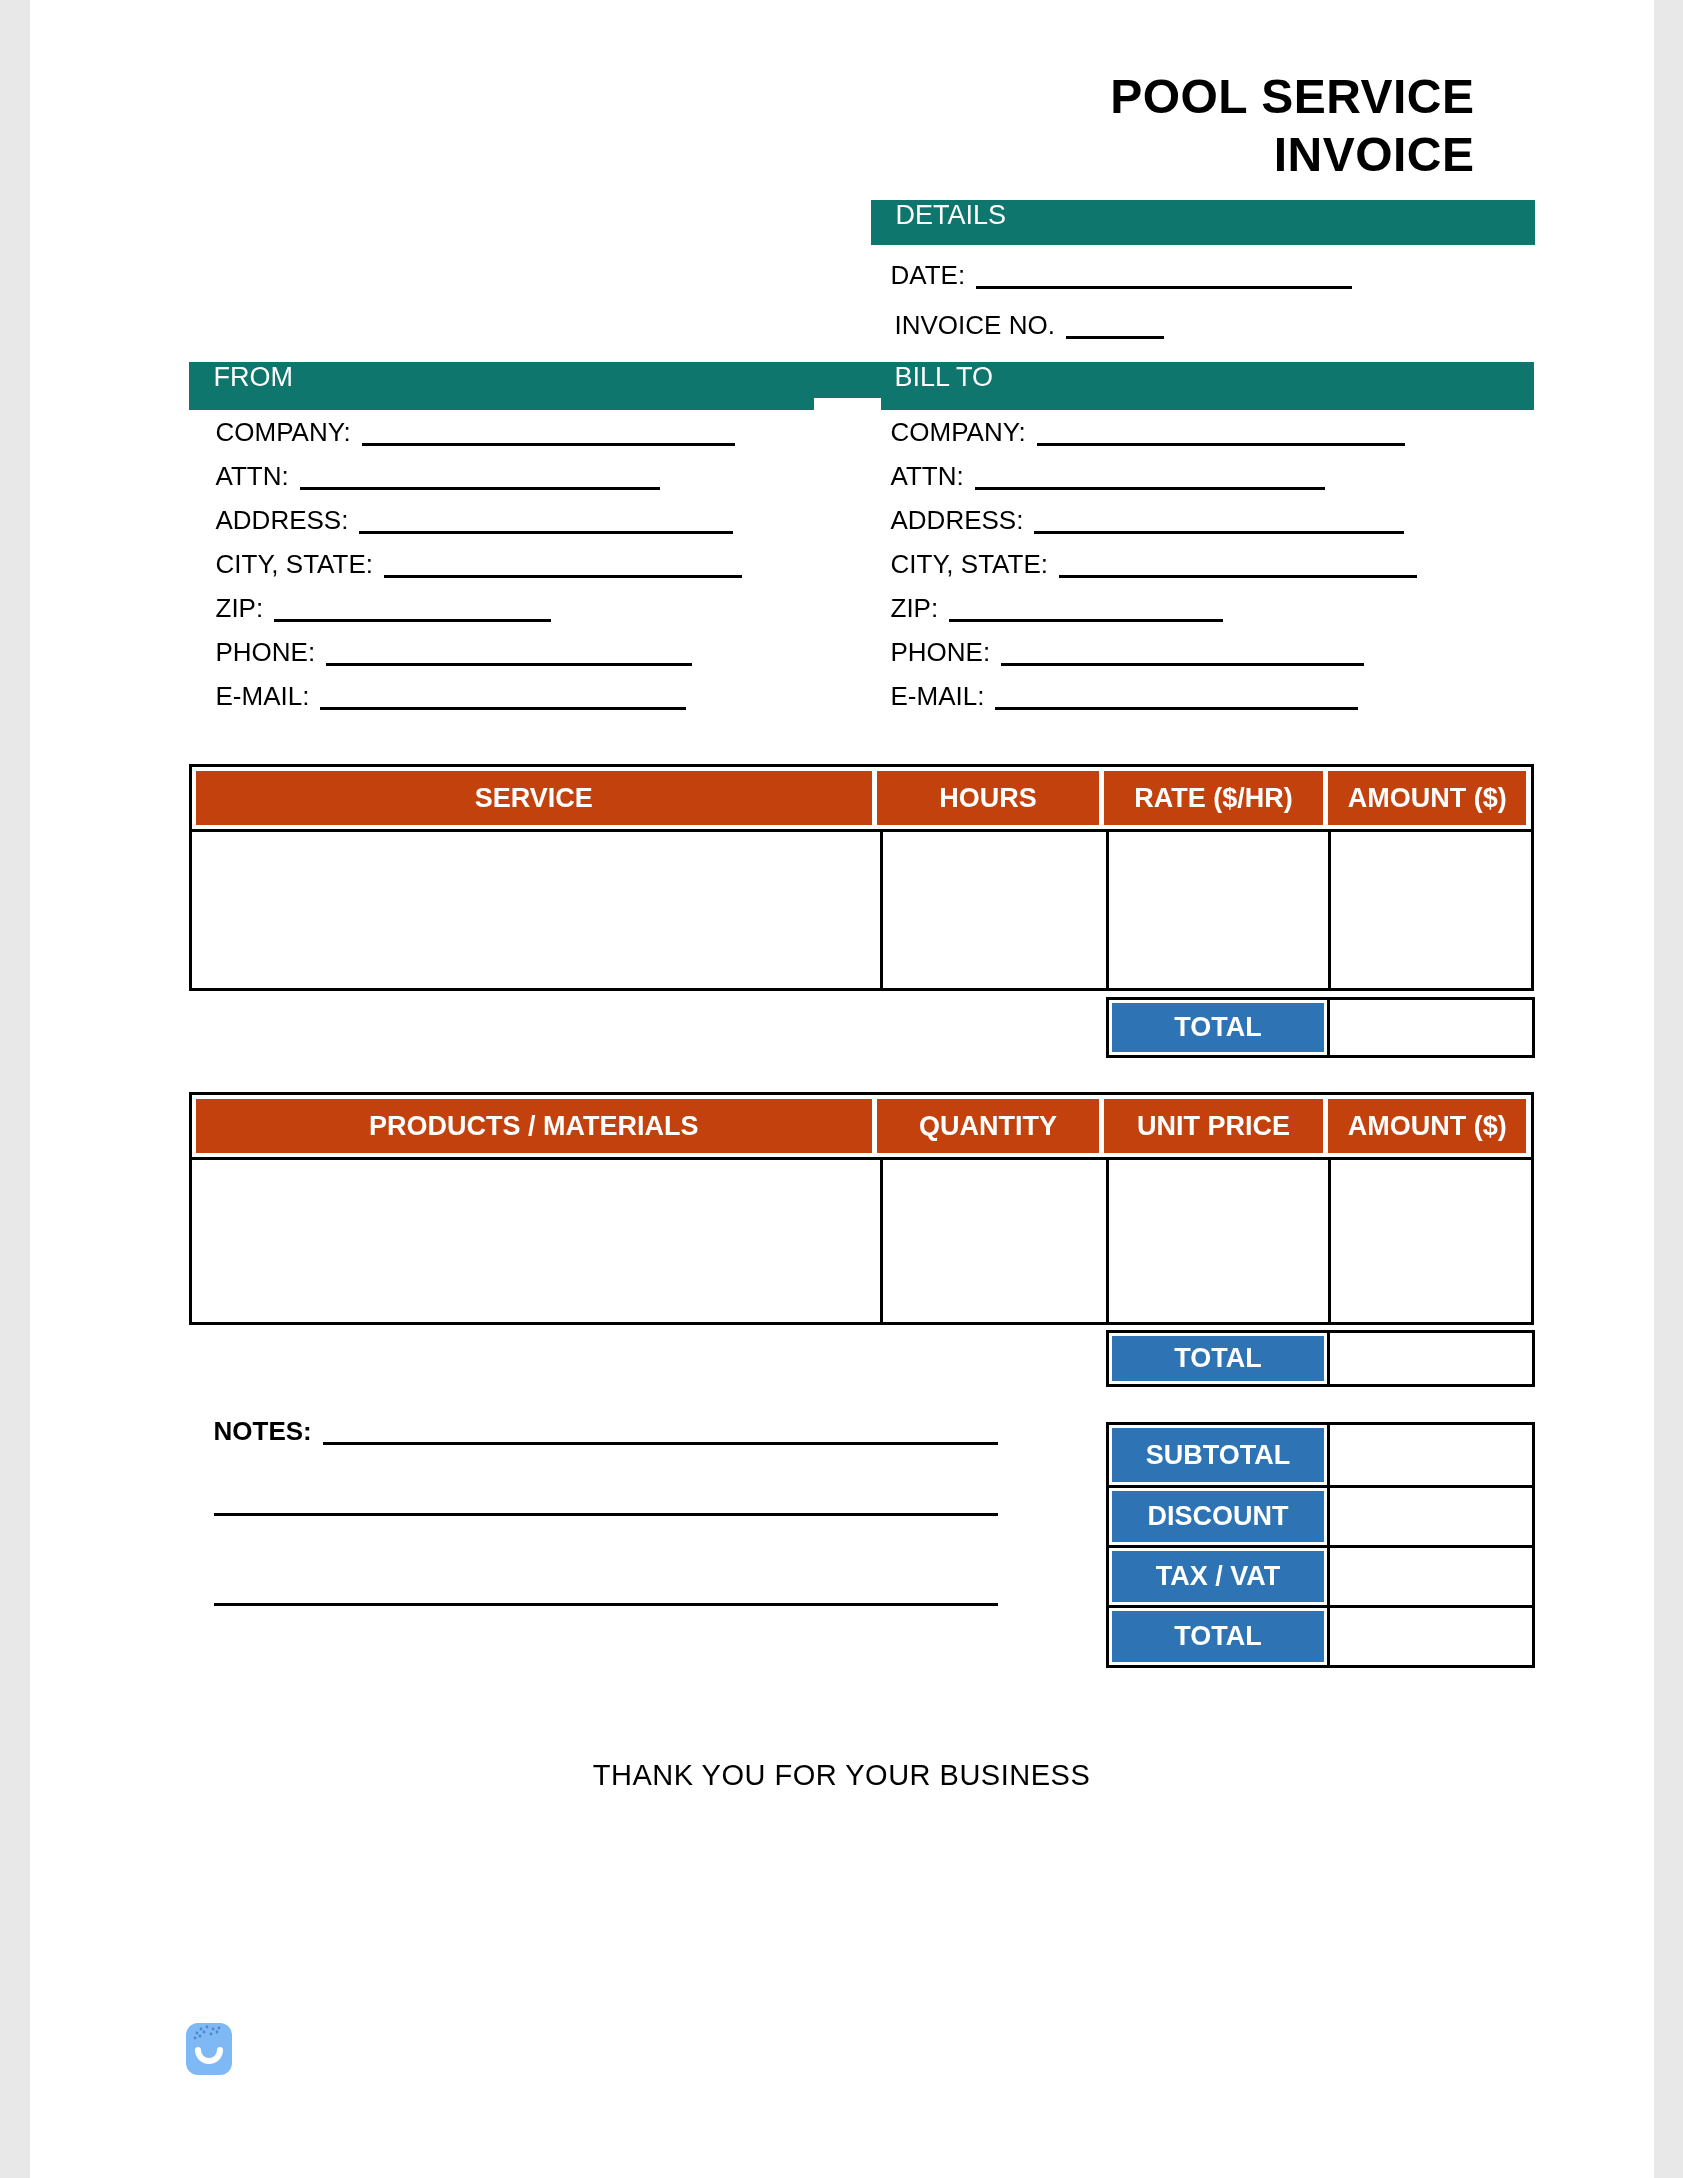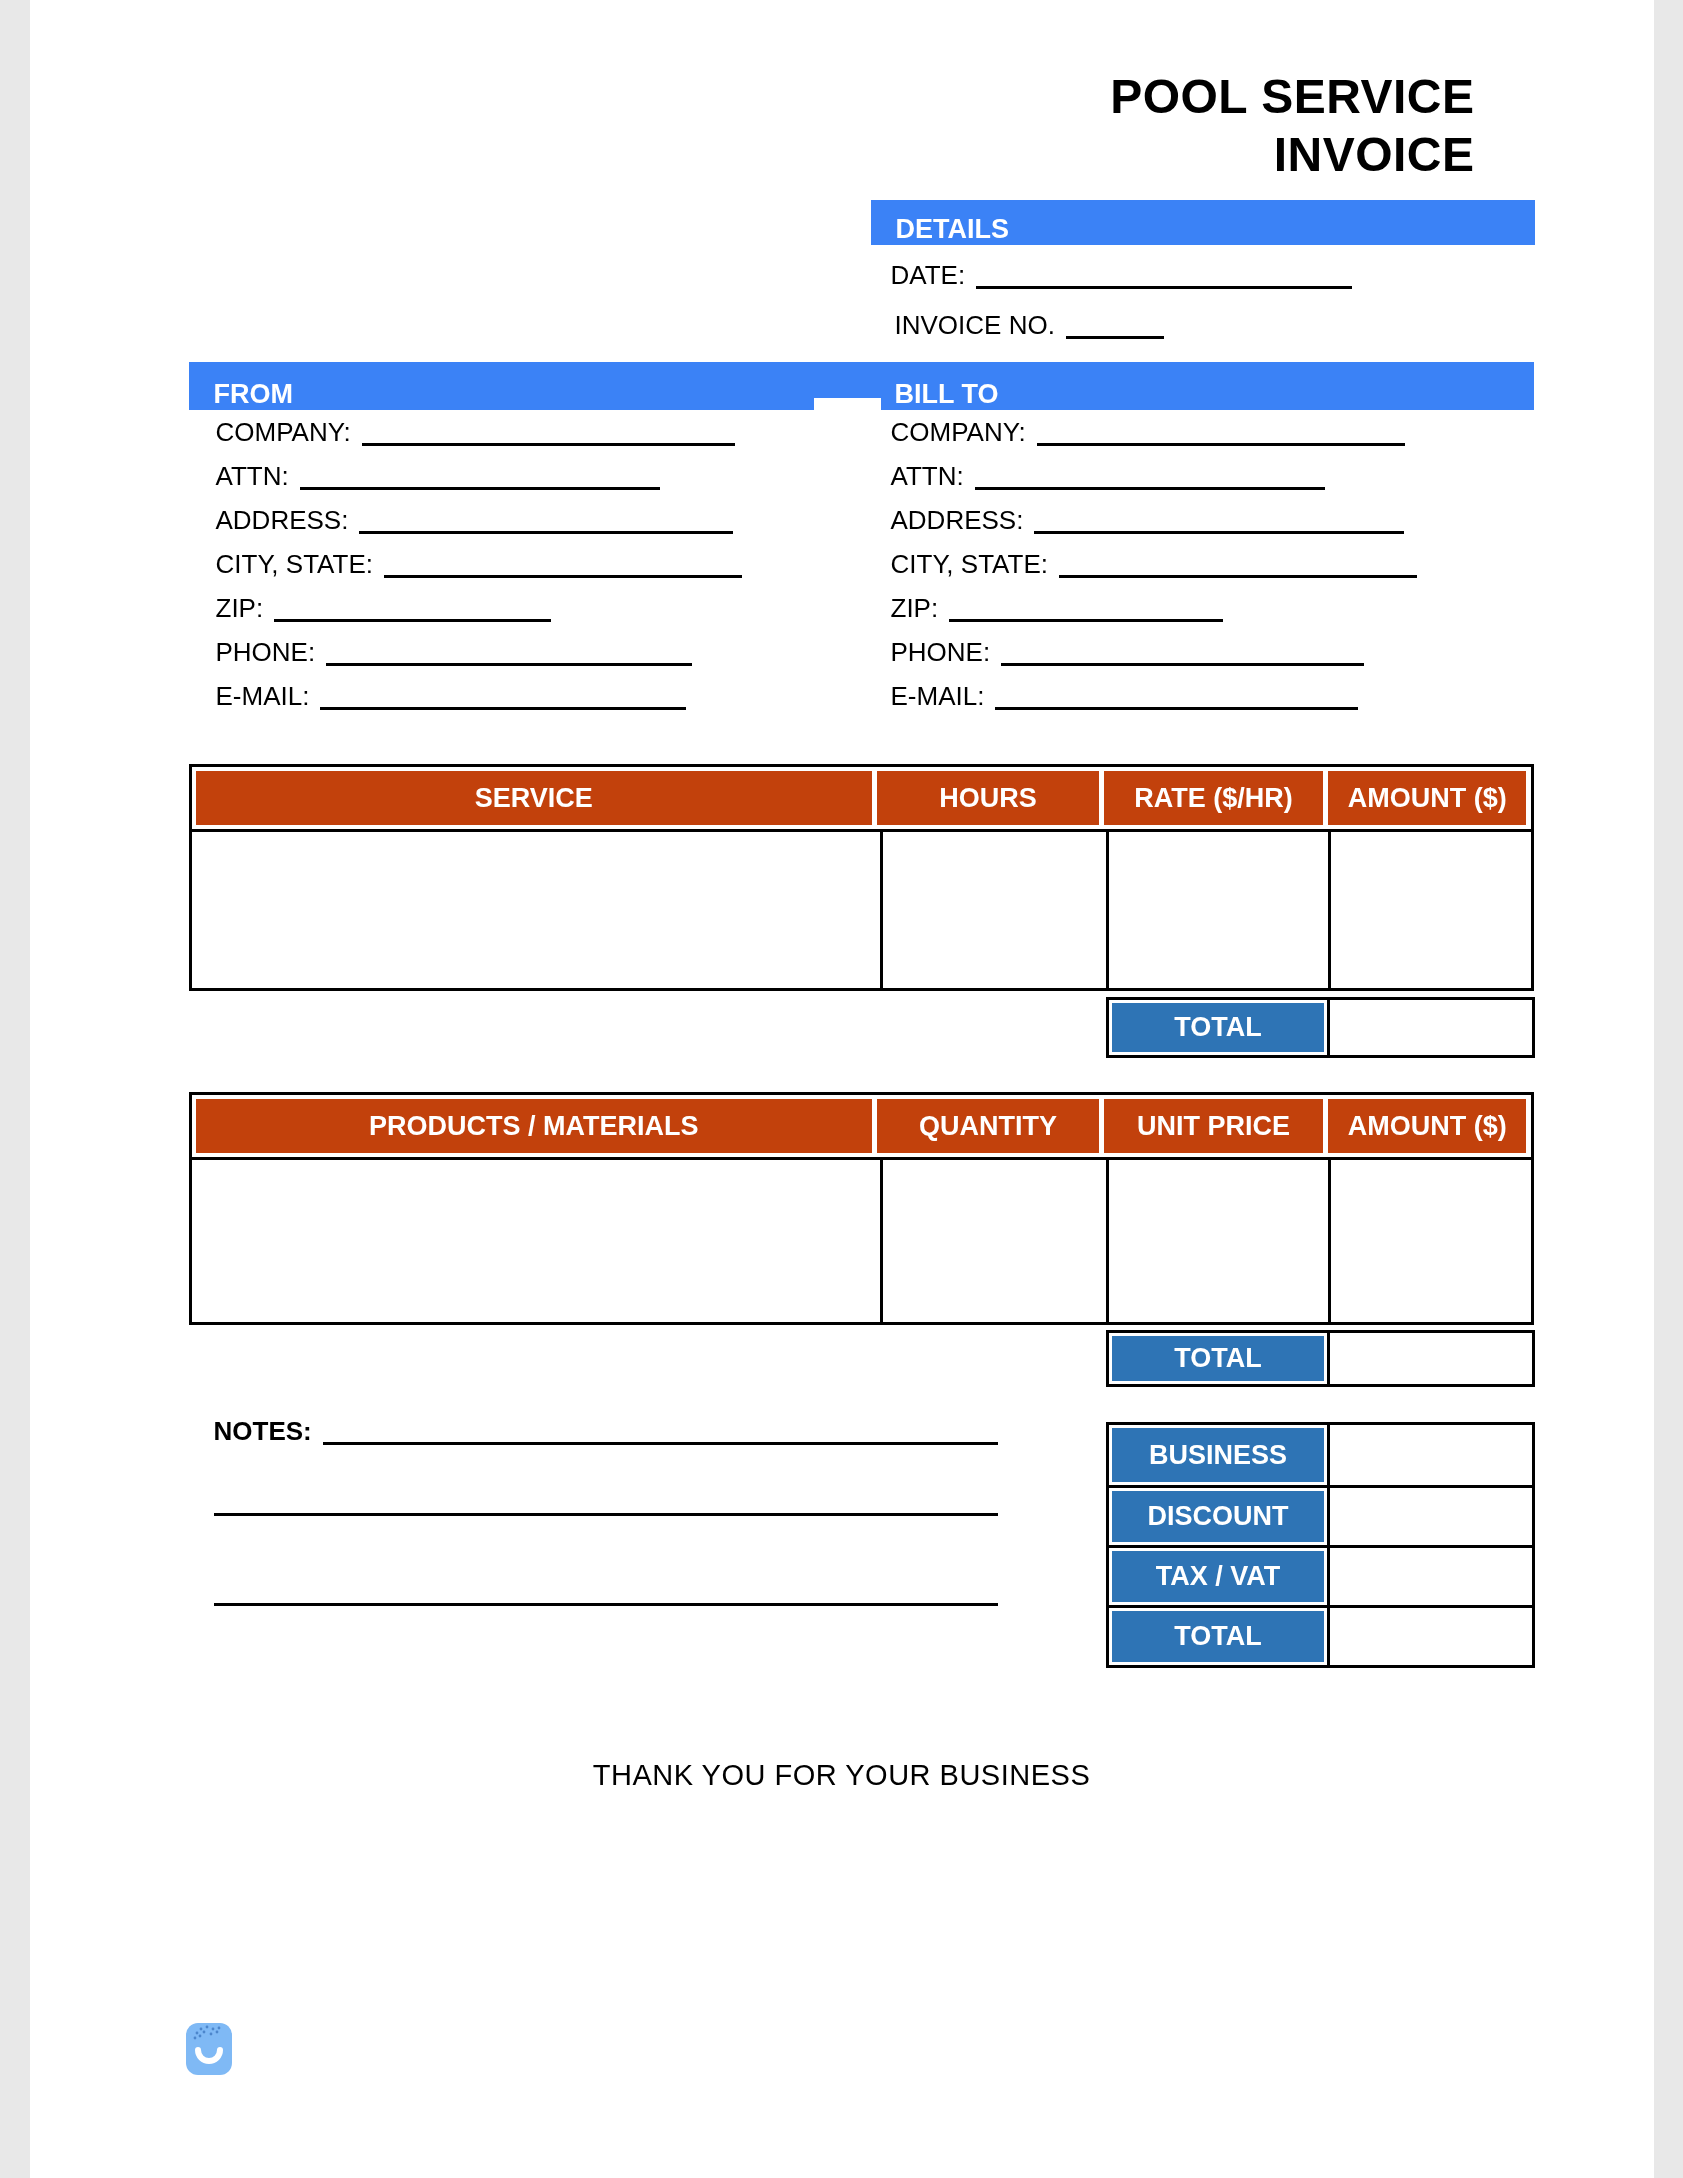--- a/index.html
+++ b/index.html
@@ -9,22 +9,22 @@
     font-family:"Liberation Sans", sans-serif; color:#000; overflow:hidden;
     margin:0 auto;
   }
   
   .title {
     position:absolute; top:68px; right:179px; text-align:right;
     font-size:48px; font-weight:bold; line-height:58px; letter-spacing:0.5px;
   }
   
   .bar {
-    position:absolute; background:#3b82f6; color:#fff; font-weight:bold;
-    font-size:27px; display:flex; align-items:flex-end;
+    position:absolute; background:#0f766e; color:#fff; font-weight:normal;
+    font-size:27px; display:flex; align-items:flex-start;
   }
   .details-bar { left:841px; top:200px; width:664px; height:45px; padding-left:25px; }
   .fromto-bar  { left:159px; top:362px; width:1345px; height:48px; }
   .fromto-bar .from-label   { position:absolute; left:25px; }
   .fromto-bar .billto-label { position:absolute; left:706px; }
   .bar-notch { position:absolute; left:784px; top:398px; width:67px; height:12px; background:#fff; }
 
   
   .field-row { position:absolute; display:flex; align-items:flex-end; font-size:26px; }
   .field-row .flabel { line-height:1.05; white-space:pre; }
@@ -217,21 +217,21 @@
 
   <div class="field-row notes-row">
     <span class="flabel">NOTES:</span>
     <span class="fline" style="width:675px; border-bottom-width:3px;"></span>
   </div>
   <div class="notes-line l2"></div>
   <div class="notes-line l3"></div>
 
   <div class="summary-table">
     <div class="sum-row">
-      <div class="blue-cell">BUSINESS</div>
+      <div class="blue-cell">SUBTOTAL</div>
       <div class="value-cell"></div>
     </div>
     <div class="sum-row">
       <div class="blue-cell">DISCOUNT</div>
       <div class="value-cell"></div>
     </div>
     <div class="sum-row">
       <div class="blue-cell">TAX / VAT</div>
       <div class="value-cell"></div>
     </div>

